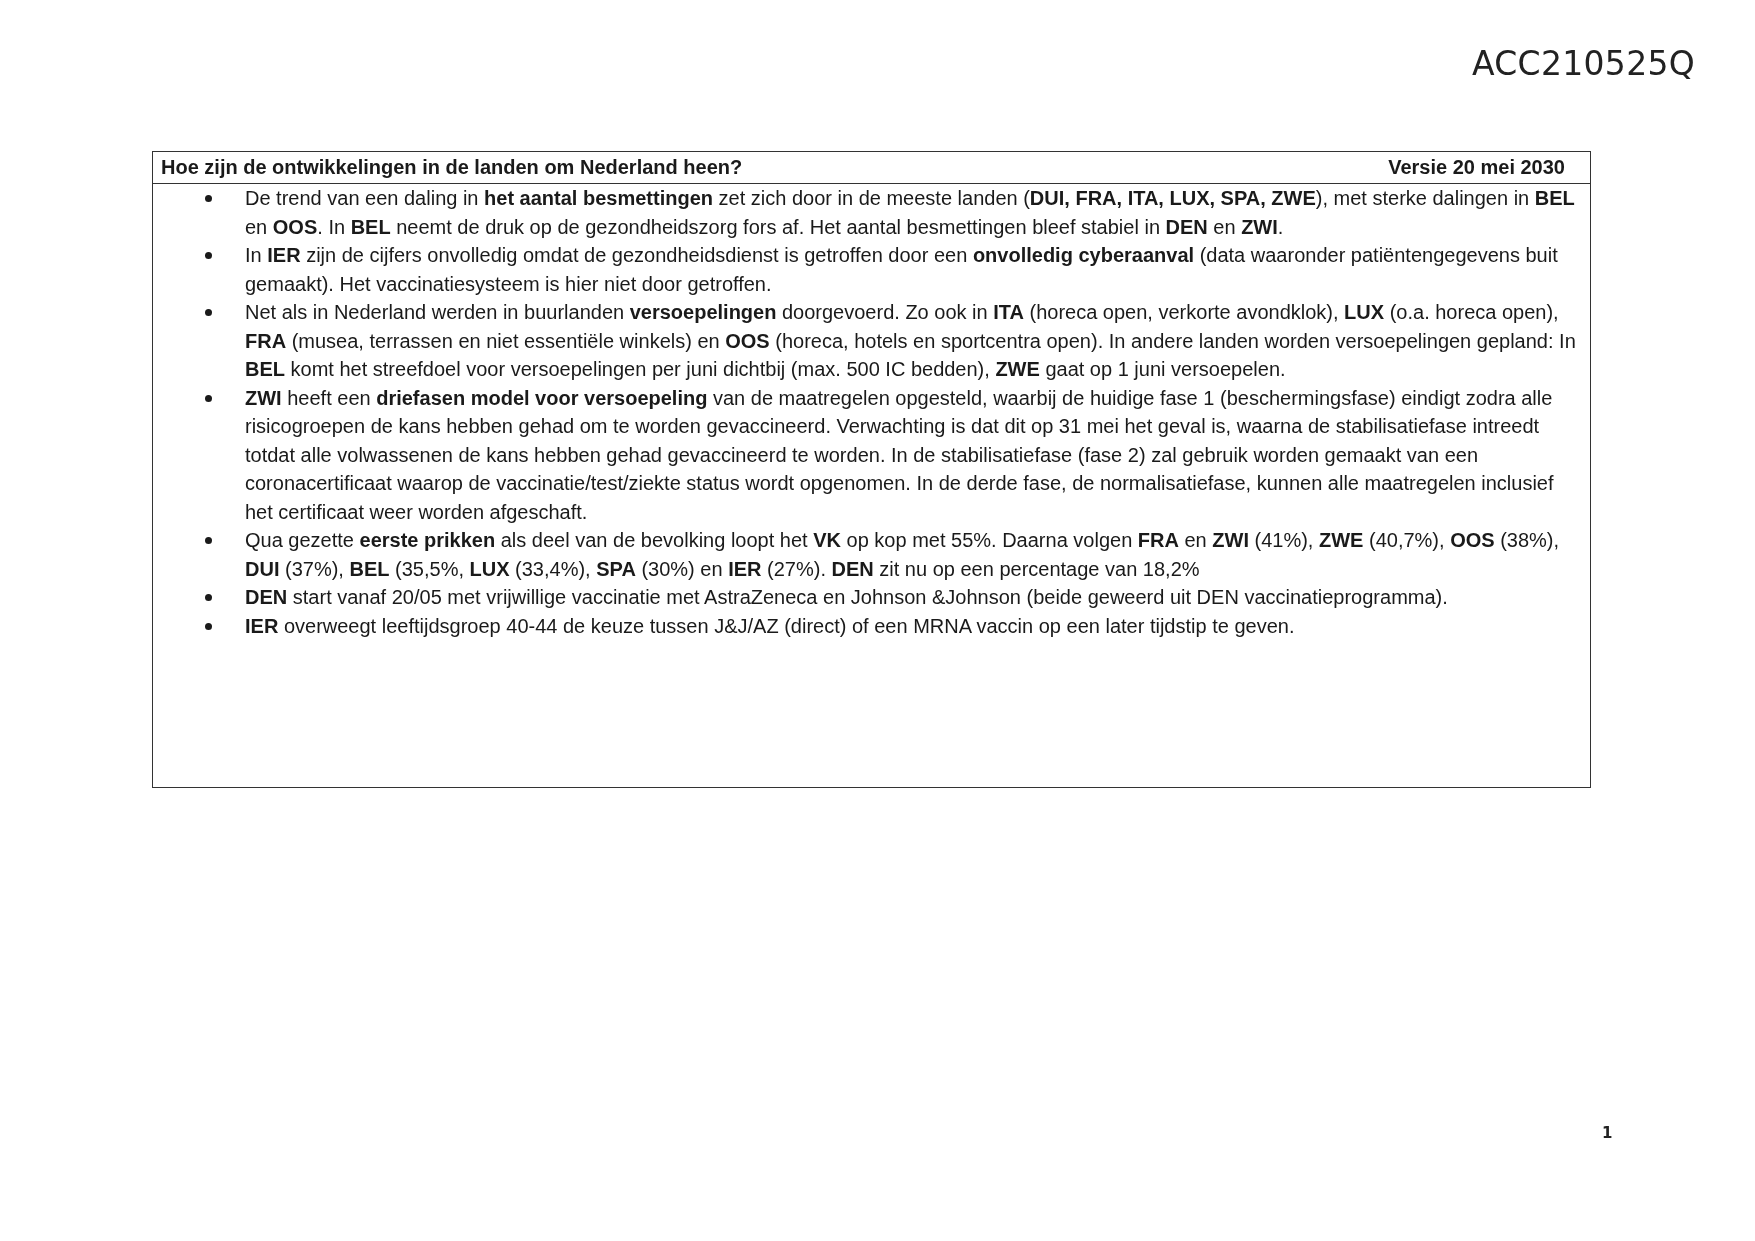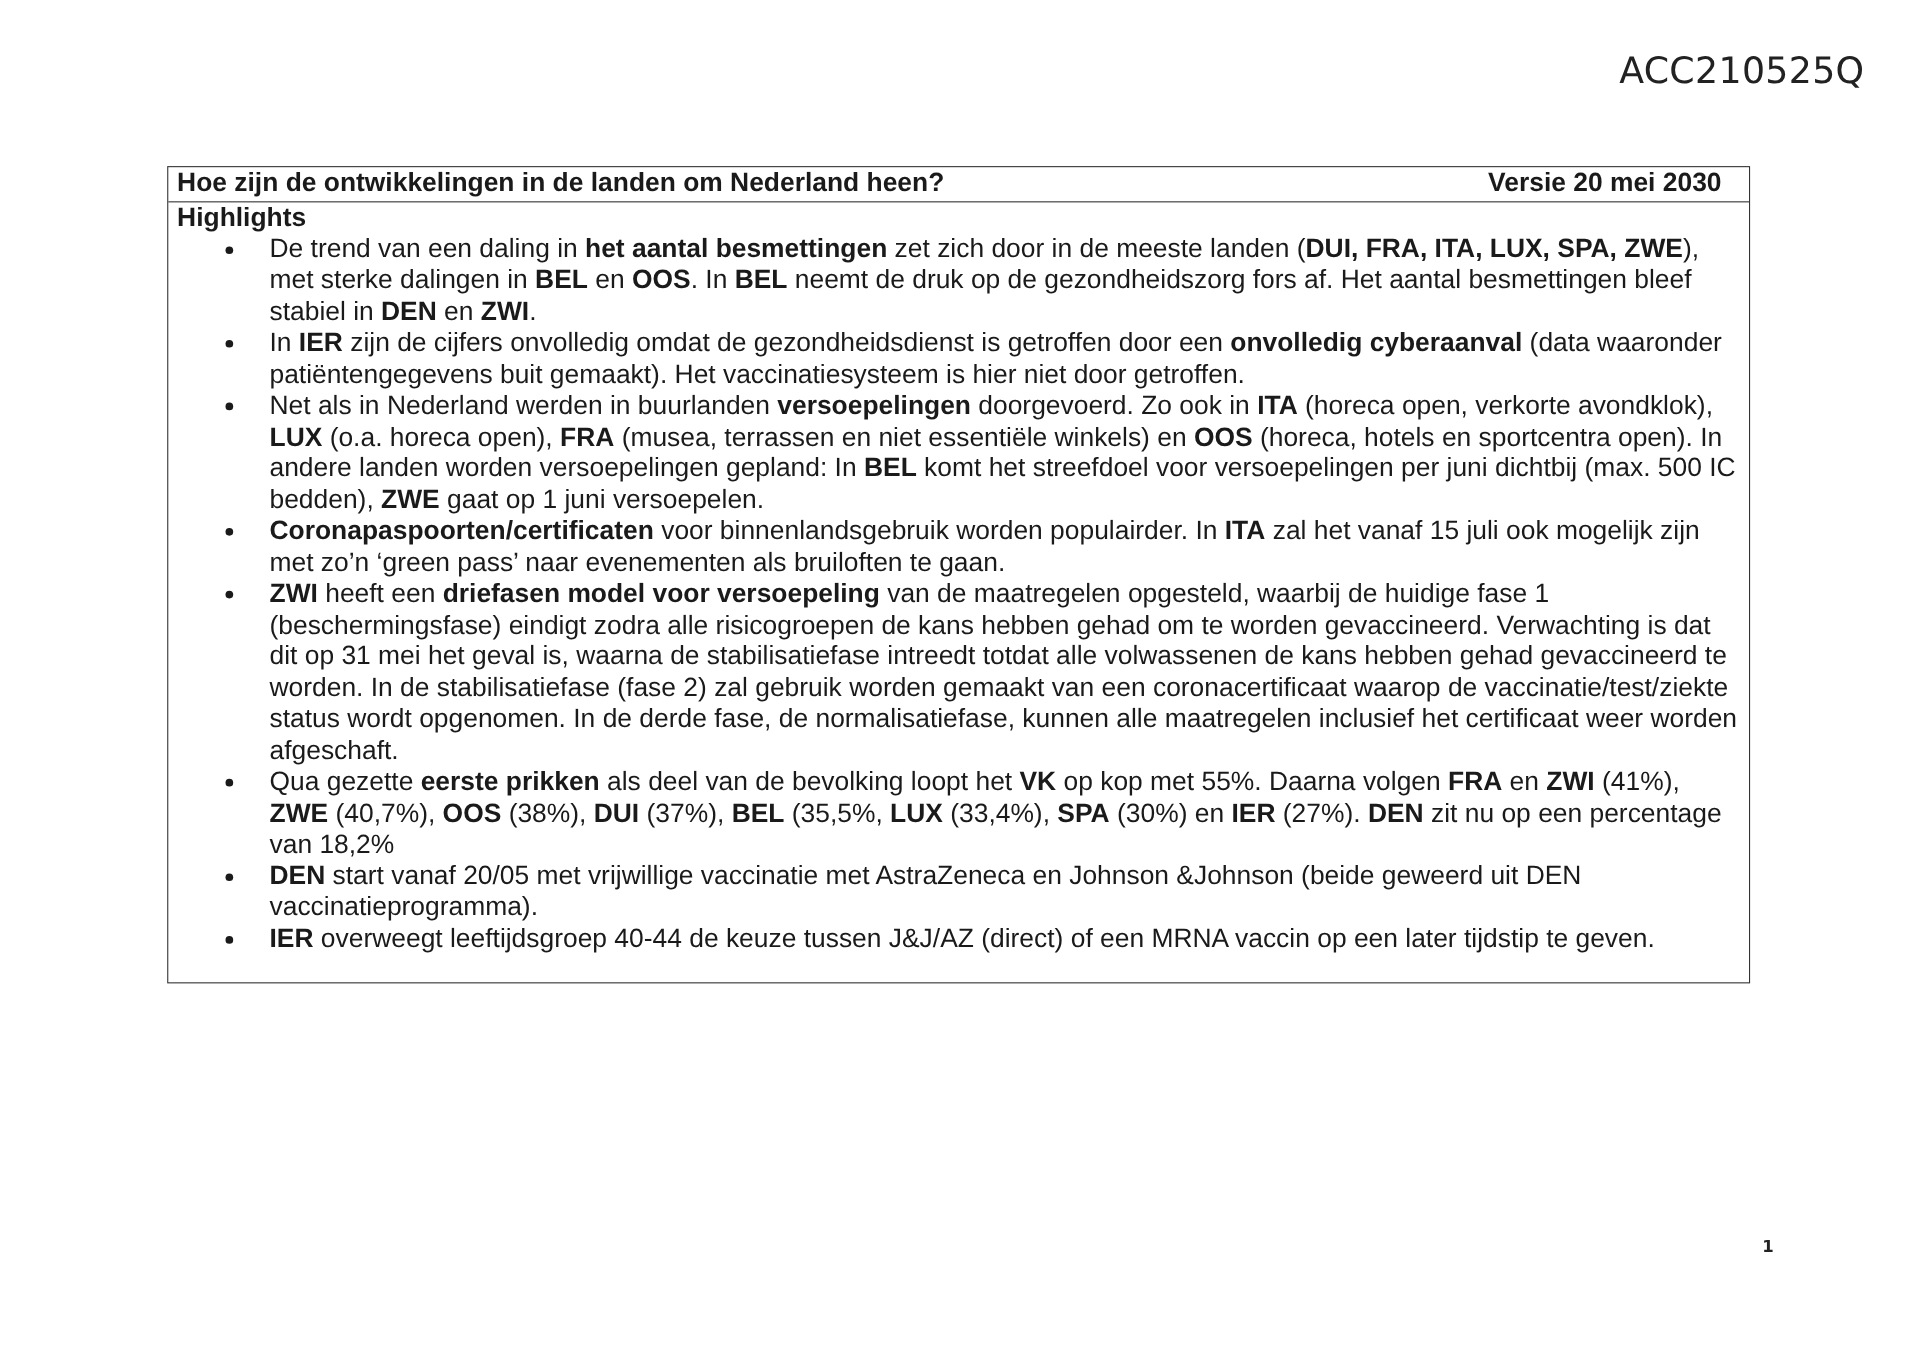--- a/index.html
+++ b/index.html
@@ -12,21 +12,21 @@
     font-family: "DejaVu Sans", sans-serif; font-size: 33px; color: #222;
     letter-spacing: 0.3px;
   }
   .page-number {
     position: absolute; top: 1124px; left: 1602px;
     font-family: "DejaVu Sans", sans-serif; font-size: 15px; font-weight: bold; color: #222;
   }
   .doc-table {
     position: absolute; left: 152px; top: 151px; width: 1439px;
     border: 1px solid #333; box-sizing: border-box;
-    font-size: 24px; line-height: 28.5px;
+    font-size: 20px; line-height: 28.5px;
   }
   .row { border-bottom: 1px solid #333; box-sizing: border-box; }
   .row:last-child { border-bottom: none; }
   .header-row {
     height: 32px; display: flex; justify-content: space-between; align-items: center;
     padding: 0 25px 0 8px; font-weight: bold;
   }
   .intro-row { padding: 1px 8px 1px 8px; min-height: 57px; }
   .highlights-row { padding: 0 8px 25px 8px; min-height: 603px; }
   .highlights-title { font-weight: bold; }
@@ -42,26 +42,24 @@
 <body>
 
 <div class="doc-code">ACC210525Q</div>
 
 <div class="doc-table">
   <div class="row header-row">
     <span>Hoe zijn de ontwikkelingen in de landen om Nederland heen?</span>
     <span>Versie 20 mei 2030</span>
   </div>
   <div class="row highlights-row">
-    <div class="highlights-title">Highlights</div>
     <ul class="bullets" id="bullet-list">
         <li><span class="bullet-icon"></span><span>De  trend van een daling in </span><b>het aantal besmettingen</b><span> zet zich door in de meeste landen (</span><b>DUI, FRA, ITA, LUX, SPA, ZWE</b><span>), met sterke dalingen in </span><b>BEL</b><span> en </span><b>OOS</b><span>. In </span><b>BEL</b><span> neemt de druk op de gezondheidszorg fors af. Het aantal besmettingen bleef stabiel in </span><b>DEN</b><span> en </span><b>ZWI</b><span>.</span></li>
         <li><span class="bullet-icon"></span><span>In </span><b>IER</b><span> zijn de cijfers onvolledig  omdat de gezondheidsdienst is getroffen door een </span><b>onvolledig cyberaanval</b><span> (data waaronder patiëntengegevens buit gemaakt). Het vaccinatiesysteem is hier niet door getroffen.</span></li>
         <li><span class="bullet-icon"></span><span>Net als in Nederland werden in buurlanden </span><b>versoepelingen</b><span> doorgevoerd. Zo ook in </span><b>ITA</b><span> (horeca open, verkorte avondklok), </span><b>LUX</b><span> (o.a. horeca open), </span><b>FRA</b><span> (musea, terrassen en niet essentiële winkels) en </span><b>OOS</b><span> (horeca, hotels en sportcentra open). In andere landen worden versoepelingen gepland: In </span><b>BEL</b><span> komt het streefdoel voor versoepelingen per juni dichtbij (max. 500 IC bedden), </span><b>ZWE</b><span> gaat op 1 juni versoepelen.</span></li>
-        <li><span class="bullet-icon"></span><b>Coronapaspoorten/certificaten</b><span> voor binnenlandsgebruik worden populairder. In </span><b>ITA</b><span> zal het vanaf 15 juli ook mogelijk zijn met zo’n ‘green pass’ naar evenementen als bruiloften te gaan.</span></li>
         <li><span class="bullet-icon"></span><b>ZWI</b><span> heeft een </span><b>driefasen model voor versoepeling</b><span> van de maatregelen opgesteld, waarbij de huidige fase 1 (beschermingsfase) eindigt zodra alle risicogroepen de kans hebben gehad om te worden gevaccineerd. Verwachting is dat dit op 31 mei het geval is, waarna de stabilisatiefase intreedt totdat alle volwassenen de kans hebben gehad gevaccineerd te worden. In de stabilisatiefase (fase 2) zal gebruik worden gemaakt van een coronacertificaat waarop de vaccinatie/test/ziekte status wordt opgenomen. In de derde fase, de normalisatiefase, kunnen alle maatregelen inclusief het certificaat weer worden afgeschaft.</span></li>
         <li><span class="bullet-icon"></span><span>Qua gezette </span><b>eerste prikken</b><span> als deel van de bevolking loopt het </span><b>VK</b><span> op kop met 55%. Daarna volgen </span><b>FRA</b><span> en </span><b>ZWI</b><span> (41%), </span><b>ZWE</b><span> (40,7%), </span><b>OOS</b><span> (38%), </span><b>DUI</b><span> (37%), </span><b>BEL</b><span> (35,5%, </span><b>LUX</b><span> (33,4%), </span><b>SPA</b><span> (30%) en </span><b>IER</b><span> (27%). </span><b>DEN</b><span> zit nu op een percentage van 18,2%</span></li>
         <li><span class="bullet-icon"></span><b>DEN</b><span> start vanaf 20/05 met vrijwillige vaccinatie met AstraZeneca en Johnson &amp;Johnson (beide geweerd uit DEN vaccinatieprogramma).</span></li>
         <li><span class="bullet-icon"></span><b>IER</b><span> overweegt leeftijdsgroep 40-44 de keuze tussen J&amp;J/AZ (direct) of een MRNA vaccin op een later tijdstip te geven.</span></li>
       </ul>
   </div>
 </div>
 
 <div class="page-number">1</div>
 

